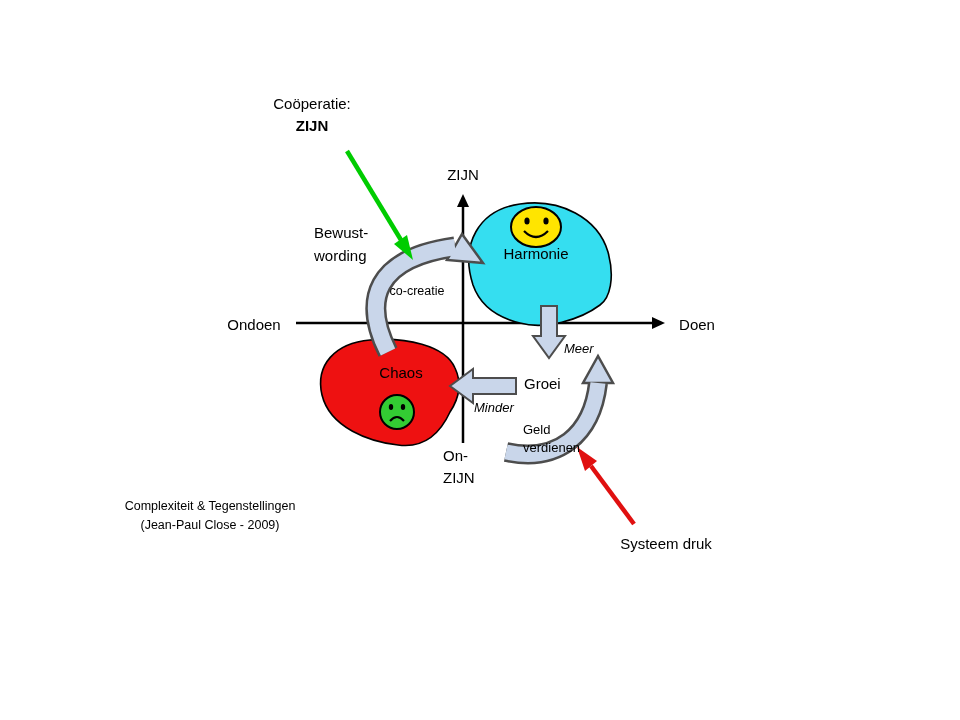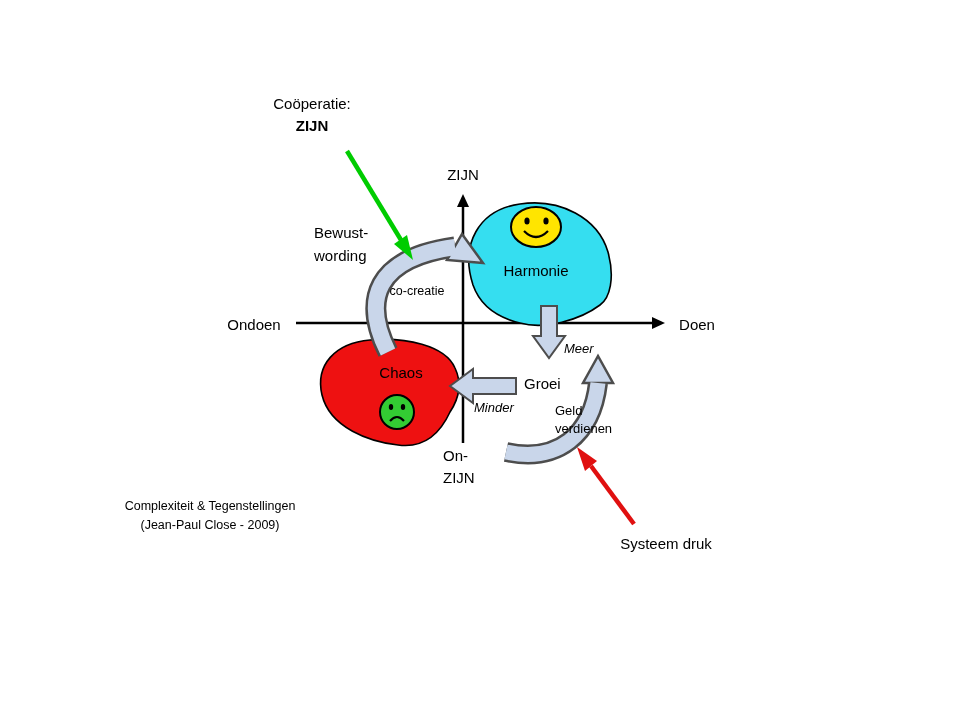--- a/index.html
+++ b/index.html
@@ -91,31 +91,31 @@
     <div>Bewust-</div>
     <div>wording</div>
   </div>
 
   <div class="lbl f12 center" style="left:417px; top:283px;">co-creatie</div>
 
   <div class="lbl f15 center" style="left:254px; top:314px;">Ondoen</div>
 
   <div class="lbl f15 center" style="left:697px; top:314px;">Doen</div>
 
-  <div class="lbl f15 center" style="left:528px; top:260px;padding-left:16px;">Harmonie</div>
+  <div class="lbl f15 center" style="left:528px; top:243px;padding-left:16px;">Harmonie</div>
 
   <div class="lbl f15 center" style="left:401px; top:362px;">Chaos</div>
 
   <div class="lbl f13 italic" style="left:564px; top:340px;">Meer</div>
 
   <div class="lbl f15" style="left:524px; top:373px;">Groei</div>
 
   <div class="lbl f13 italic" style="left:474px; top:399px;text-align:right;">Minder</div>
 
-  <div class="lbl f13" style="left:523px; top:402px;margin-left:32px;">
+  <div class="lbl f13" style="left:523px; top:421px;">
     <div>Geld</div>
     <div>verdienen</div>
   </div>
 
   <div class="lbl f15" style="left:443px; top:445px;">
     <div>On-</div>
     <div>ZIJN</div>
   </div>
 
   <div class="lbl f12 center" style="left:210px; top:497px; line-height:19px;">

